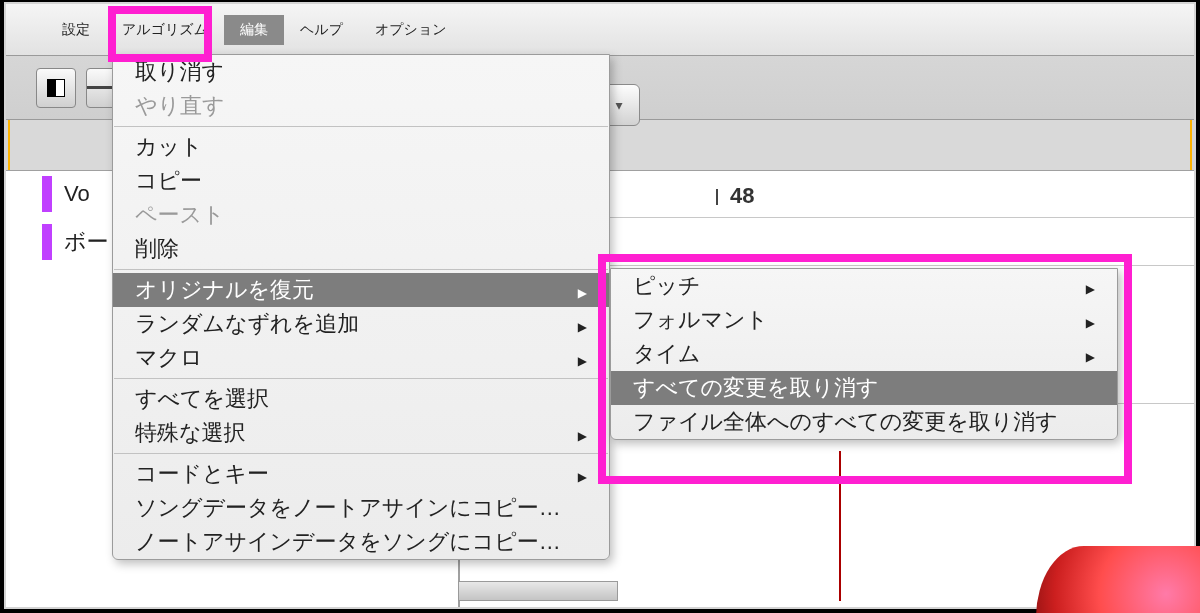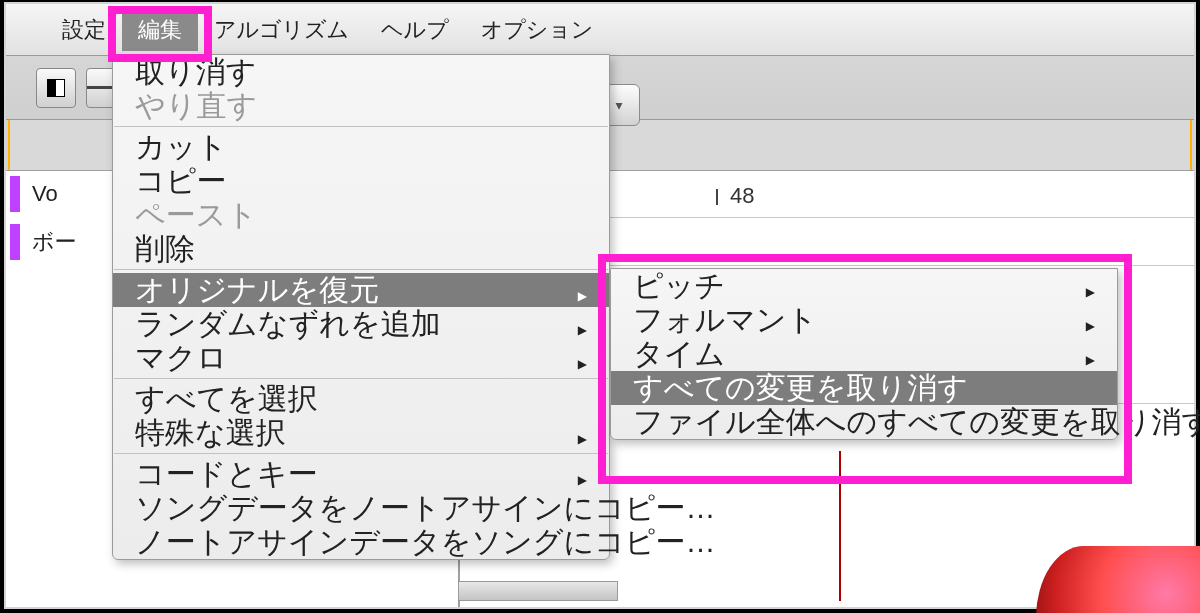--- a/index.html
+++ b/index.html
@@ -32,21 +32,21 @@
   .menubar {
     position: absolute;
     top: 4px; left: 6px; right: 6px;
     height: 52px;
     background: linear-gradient(#f5f5f5,#e2e2e2);
     border-bottom: 1px solid #9a9a9a;
     display: flex;
     align-items: center;
     padding-left: 40px;
     gap: 0;
-    font-size: 22px;
+    font-size: 14px;
     color: #222;
   }
   .menubar-item {
     padding: 6px 16px;
     cursor: default;
   }
   .menubar-item.active {
     background: #8a8a8a;
     color: #fff;
   }
@@ -81,20 +81,21 @@
 
   
   .itemlist {
     position: absolute;
     top: 170px; left: 10px;
     width: 120px;
   }
   .item-row {
     display: flex; align-items:center; gap: 12px;
     height: 48px;
+    margin-left: 32px;
   }
   .item-bar {
     width: 10px; height: 36px; background: #c040ff;
   }
   .item-text { font-size: 22px; color:#222; }
 
   
   .feat-btn {
     position:absolute; top:84px; left:598px;
     width:42px; height:42px;
@@ -115,21 +116,21 @@
     position:absolute; top:0; bottom:0; left:452px;
     width:2px; background:#a0a0a0;
   }
 
   .ruler {
     position:absolute; top:4px; left:600px; right:0; height:42px;
   }
   .ruler-tick {
     position:absolute; top:14px; width:2px; height:16px; background:#444;
   }
-  .ruler-label { position:absolute; top:8px; font-size:22px; color:#333; }
+  .ruler-label { position:absolute; top:8px; font-size:22px; color:#333;font-weight:bold; }
   .ruler-line { position:absolute; left:454px; right:0; top:46px; height:1px; background:#c8c8c8; }
   .ruler-line2 { position:absolute; left:454px; right:0; height:1px; background:#c8c8c8; }
 
   
   .blob {
     position:absolute;
     top:375px; left:1030px; width:260px; height:120px;
     background: radial-gradient(circle at 50% 40%, #ff7aa8 0%, #ff4d4d 45%, #cc1f1f 75%, #7a0d0d 100%);
     border-radius: 60px 120px 120px 120px / 90px 90px 60px 60px;
     filter: blur(0.5px);
@@ -143,21 +144,21 @@
   .menu {
     position:absolute;
     background: linear-gradient(#f6f6f6,#ececec);
     border: 1px solid #9b9b9b;
     border-radius: 0 0 6px 6px;
     box-shadow: 3px 4px 10px rgba(0,0,0,.25);
     padding: 0;
   }
   .menu .mi {
     padding: 4px 22px;
-    font-size: 30px;
+    font-size: 22px;
     color:#222;
     display:flex; align-items:center; justify-content:space-between;
     height: 34px;
     white-space: nowrap;
   }
   .menu .mi.disabled { color:#9a9a9a; }
   .menu .mi.sel {
     background:#7d7d7d; color:#fff;
   }
   .menu .sep {
@@ -193,22 +194,22 @@
 </style>
 </head>
 <body>
 
 <div class="window-frame">
   <div class="inner-frame"></div>
 </div>
 
 <div class="menubar">
   <div class="menubar-item">設定</div>
+  <div class="menubar-item">アルゴリズム</div>
   <div class="menubar-item active">編集</div>
-  <div class="menubar-item">アルゴリズム</div>
   <div class="menubar-item">ヘルプ</div>
   <div class="menubar-item">オプション</div>
 </div>
 
 <div class="toolbar">
   <div class="toolbtn">
       <div class="sq"></div>
     </div>
   <div class="toolbtn lines">
       <span></span>

